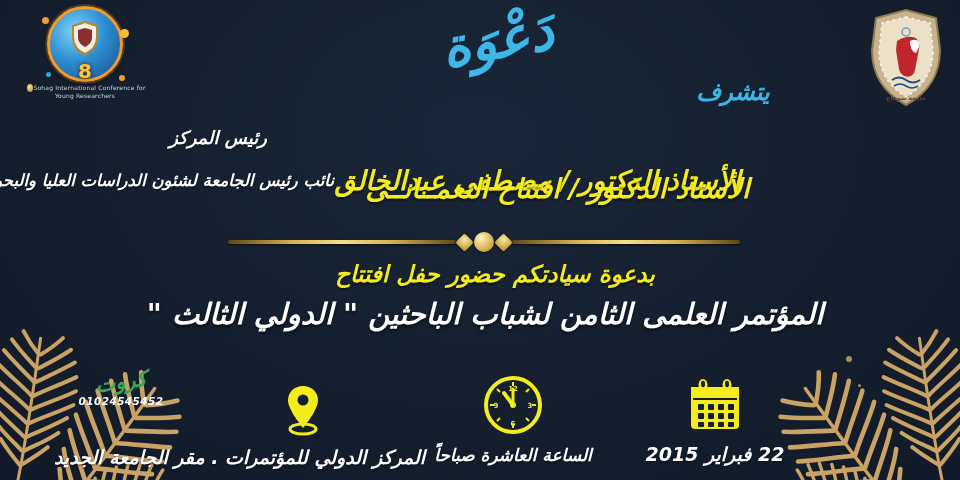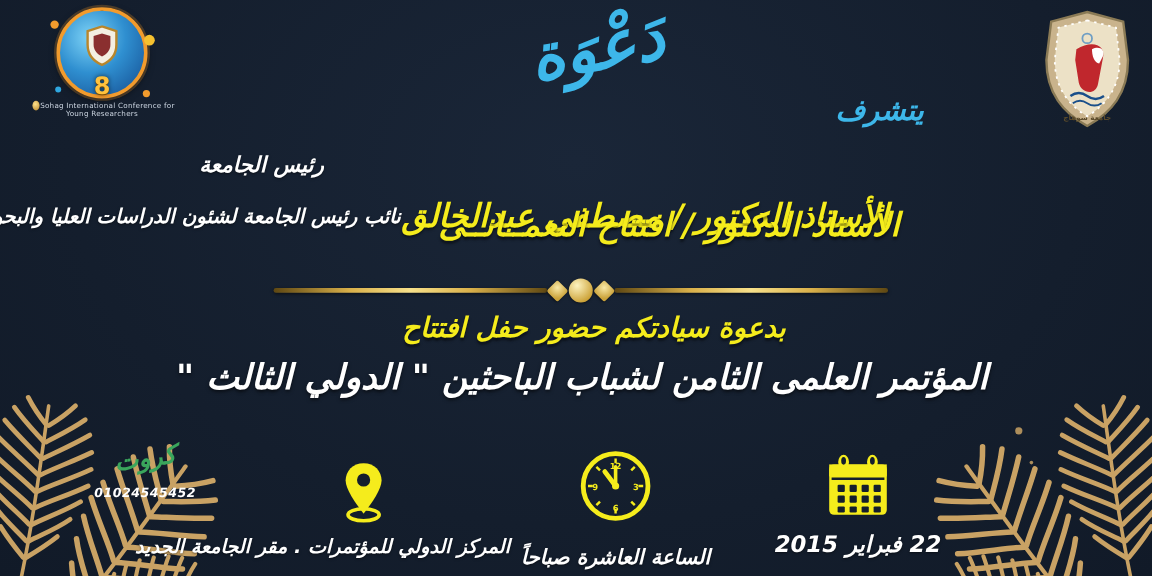--- a/index.html
+++ b/index.html
@@ -67,30 +67,30 @@
   
   .lead{left:270px;top:261px;width:450px;text-align:center;color:#f5ec1c;
     font-size:23px;font-weight:bold;text-shadow:0 2px 2px rgba(0,0,0,.45);}
   .event-title{left:50px;top:297px;width:870px;text-align:center;color:#ffffff;
     font-size:29px;font-weight:bold;text-shadow:0 2px 3px rgba(0,0,0,.55);}
 
   
   .detail{position:absolute;text-align:center;color:#ffffff;}
   .detail .lbl{font-weight:bold;text-shadow:0 1px 2px rgba(0,0,0,.5);}
   .d-venue{left:180px;top:384px;width:245px;}
-  .d-venue .lbl{font-size:16px;margin-top:6px;}
+  .d-venue .lbl{font-size:19px;margin-top:6px;}
   .d-time{left:423px;top:374px;width:180px;}
-  .d-time .lbl{font-size:17px;margin-top:15px;}
+  .d-time .lbl{font-size:17px;margin-top:5px;}
   .d-date{left:640px;top:377px;width:150px;}
   .d-date .lbl{font-size:19px;margin-top:6px;}
 
   
   .brand{left:66px;top:370px;width:110px;text-align:center;}
   .brand-name{color:#3aa65c;font-size:21px;font-weight:bold;font-style:italic;transform:rotate(-8deg);}
-  .brand-phone{color:#ffffff;font-size:10.5px;font-weight:bold;letter-spacing:.4px;margin-top:11px;}
+  .brand-phone{color:#ffffff;font-size:10.5px;font-weight:bold;letter-spacing:.4px;margin-top:1px;}
 
   
   .leaves{position:absolute;pointer-events:none;}
   .leaves-bl{left:-36px;bottom:-26px;}
   .leaves-br{right:-36px;bottom:-26px;transform:scaleX(-1);}
   .gold-dot{position:absolute;border-radius:50%;background:#c9a264;opacity:.85;}
 </style>
 </head>
 <body>
 
@@ -161,21 +161,21 @@
     <path d="M31,33 C44,25 56,29 53,41 L49,62 C47,72 35,70 33,61 L30,42 Z" fill="#c0272d"></path>
     <path d="M44,33 C50,30 55,33 53,39 L50,45 C46,44 44,39 44,33 Z" fill="#ffffff"></path>
     <path d="M26,72 q7,-5 14,0 q7,5 14,0" fill="none" stroke="#1a4f8a" stroke-width="2"></path>
     <path d="M28,78 q6,-4 12,0 q6,4 12,0" fill="none" stroke="#1a4f8a" stroke-width="1.6"></path>
     <text x="40" y="92" text-anchor="middle" font-size="6" fill="#5a4a2a" font-weight="bold">جامعة سوهاج</text>
   </svg>
 
   <div class="abs honored rtl nowrap">يتشرف</div>
 
   <div class="abs host-name name1 rtl nowrap">الأستاذ الدكتور / مصطفى عبدالخالق</div>
-  <div class="abs host-role role1 rtl nowrap">رئيس الجامعة</div>
+  <div class="abs host-role role1 rtl nowrap">رئيس المركز</div>
 
   <div class="abs host-name name2 rtl nowrap">الأستاذ الدكتور / افتتاح النعمــانــى</div>
   <div class="abs host-role role2 rtl">
     <span class="nowrap">نائب رئيس الجامعة لشئون الدراسات العليا والبحوث</span>
   </div>
 
   <div class="abs divider">
     <div class="dline"></div>
     <div class="dia"></div>
     <div class="dcircle"></div>

